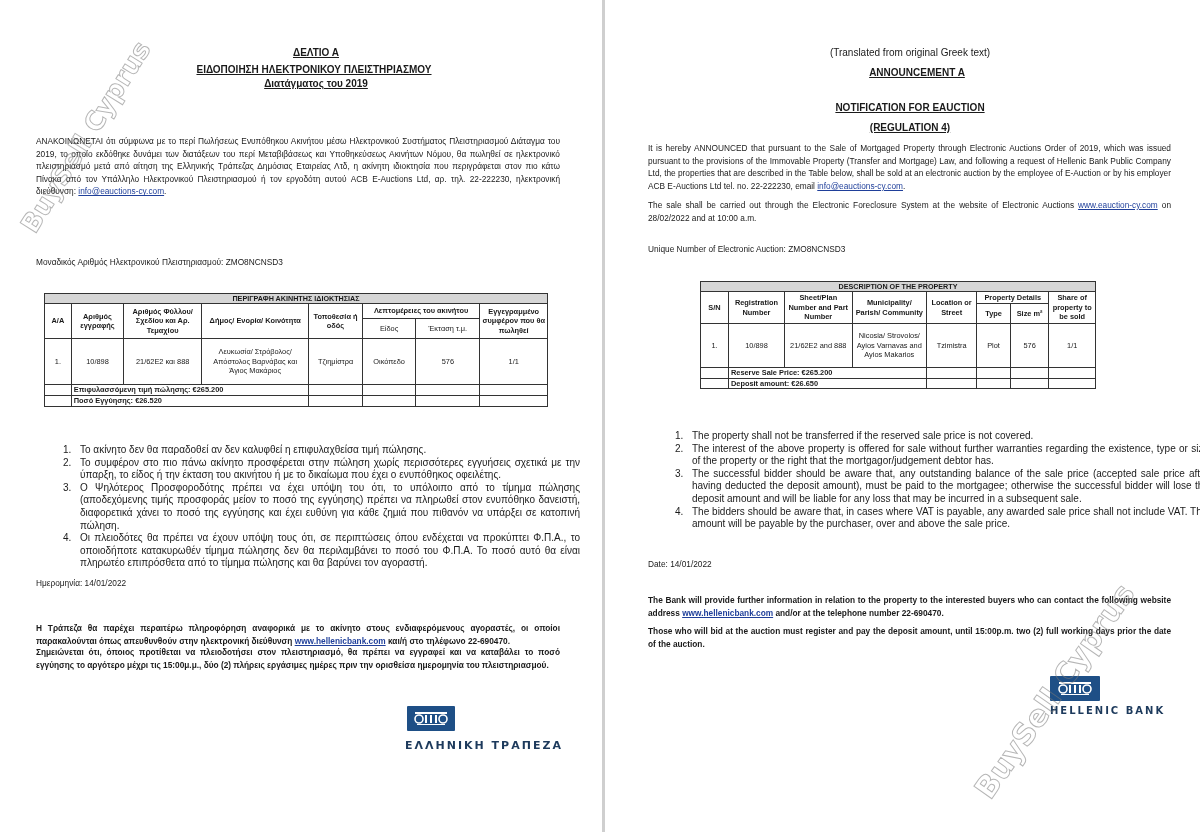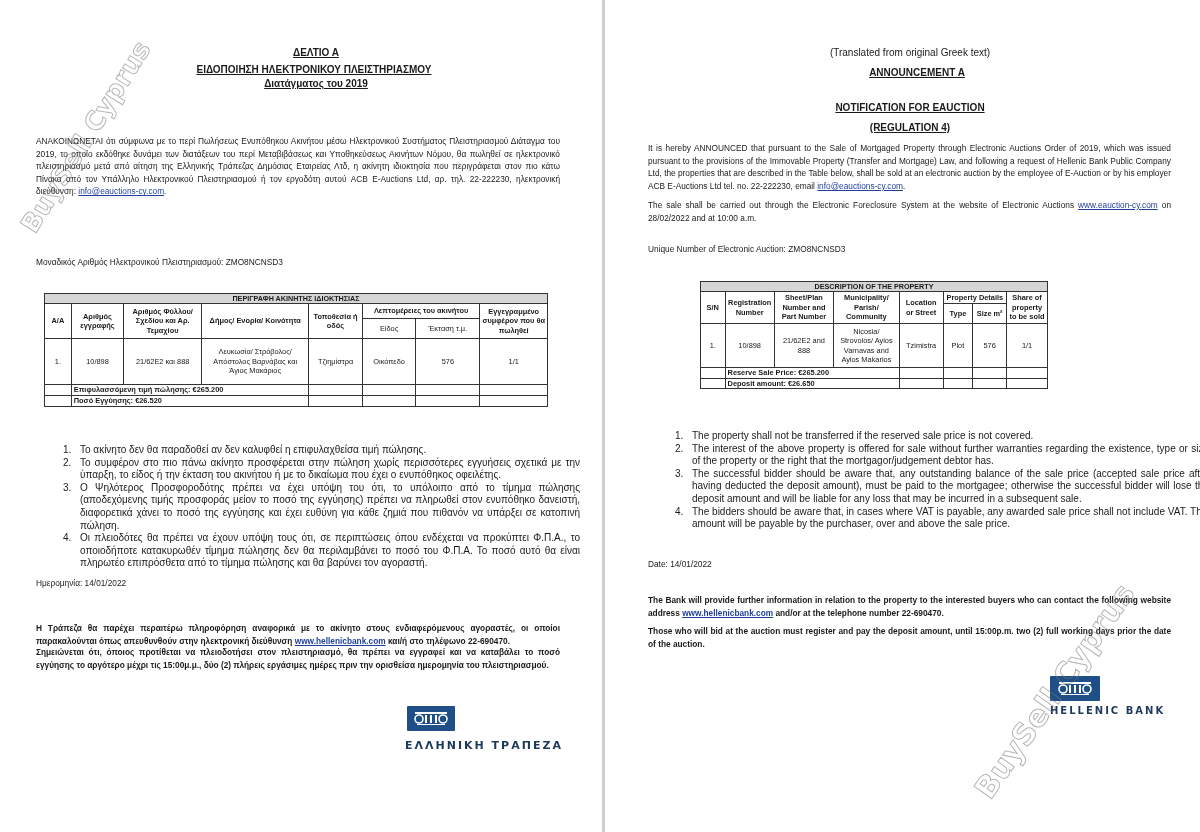--- a/index.html
+++ b/index.html
@@ -159,21 +159,21 @@
   <div class="para" style="left:42px;top:142px;width:523px;">
     <span>It is hereby ANNOUNCED that pursuant to the Sale of Mortgaged Property through Electronic Auctions Order of 2019, which was issued pursuant to the provisions of the Immovable Property (Transfer and Mortgage) Law, and following a request of Hellenic Bank Public Company Ltd, the properties that are described in the Table below, shall be sold at an electronic auction by the employee of E-Auction or by his employer ACB E-Auctions Ltd tel. no. 22-222230, email </span><a class="link">info@eauctions-cy.com</a>.
   </div>
 
   <div class="para" style="left:42px;top:199px;width:523px;">
     <span>The sale shall be carried out through the Electronic Foreclosure System at the website of Electronic Auctions </span><a class="link">www.eauction-cy.com</a><span>  on 28/02/2022 and at 10:00 a.m.</span>
   </div>
 
   <div class="para" style="left:42px;top:243px;width:523px;">Unique Number of Electronic Auction: ZMO8NCNSD3</div>
 
-  <table class="prop" style="left:94px;top:281px;width:348px;">
+  <table class="prop" style="left:94px;top:281px;width:396px;">
     <colgroup>
       <col style="width:24px">
         <col style="width:46px">
         <col style="width:58px">
         <col style="width:64px">
       <col style="width:43px">
         <col style="width:29px">
         <col style="width:33px">
         <col style="width:40px">
     </colgroup>

